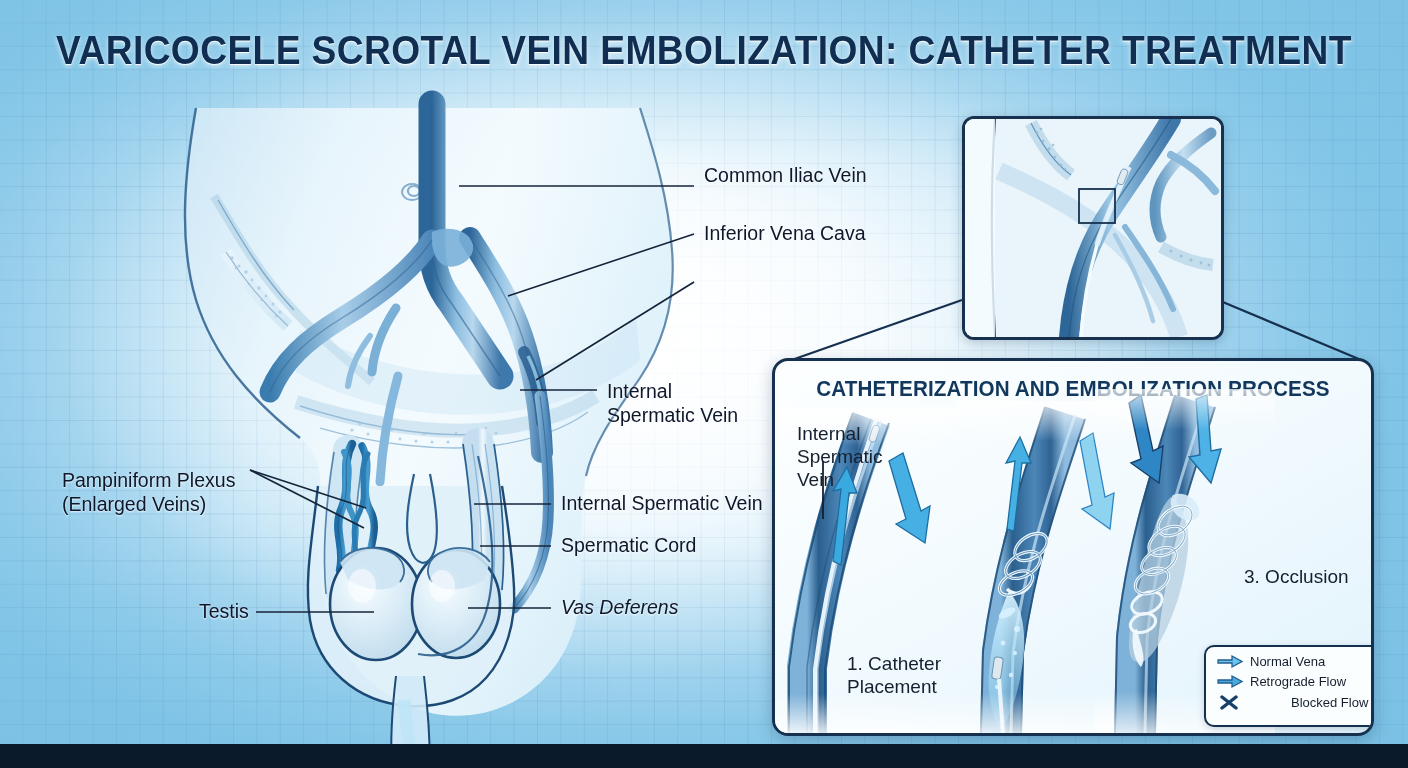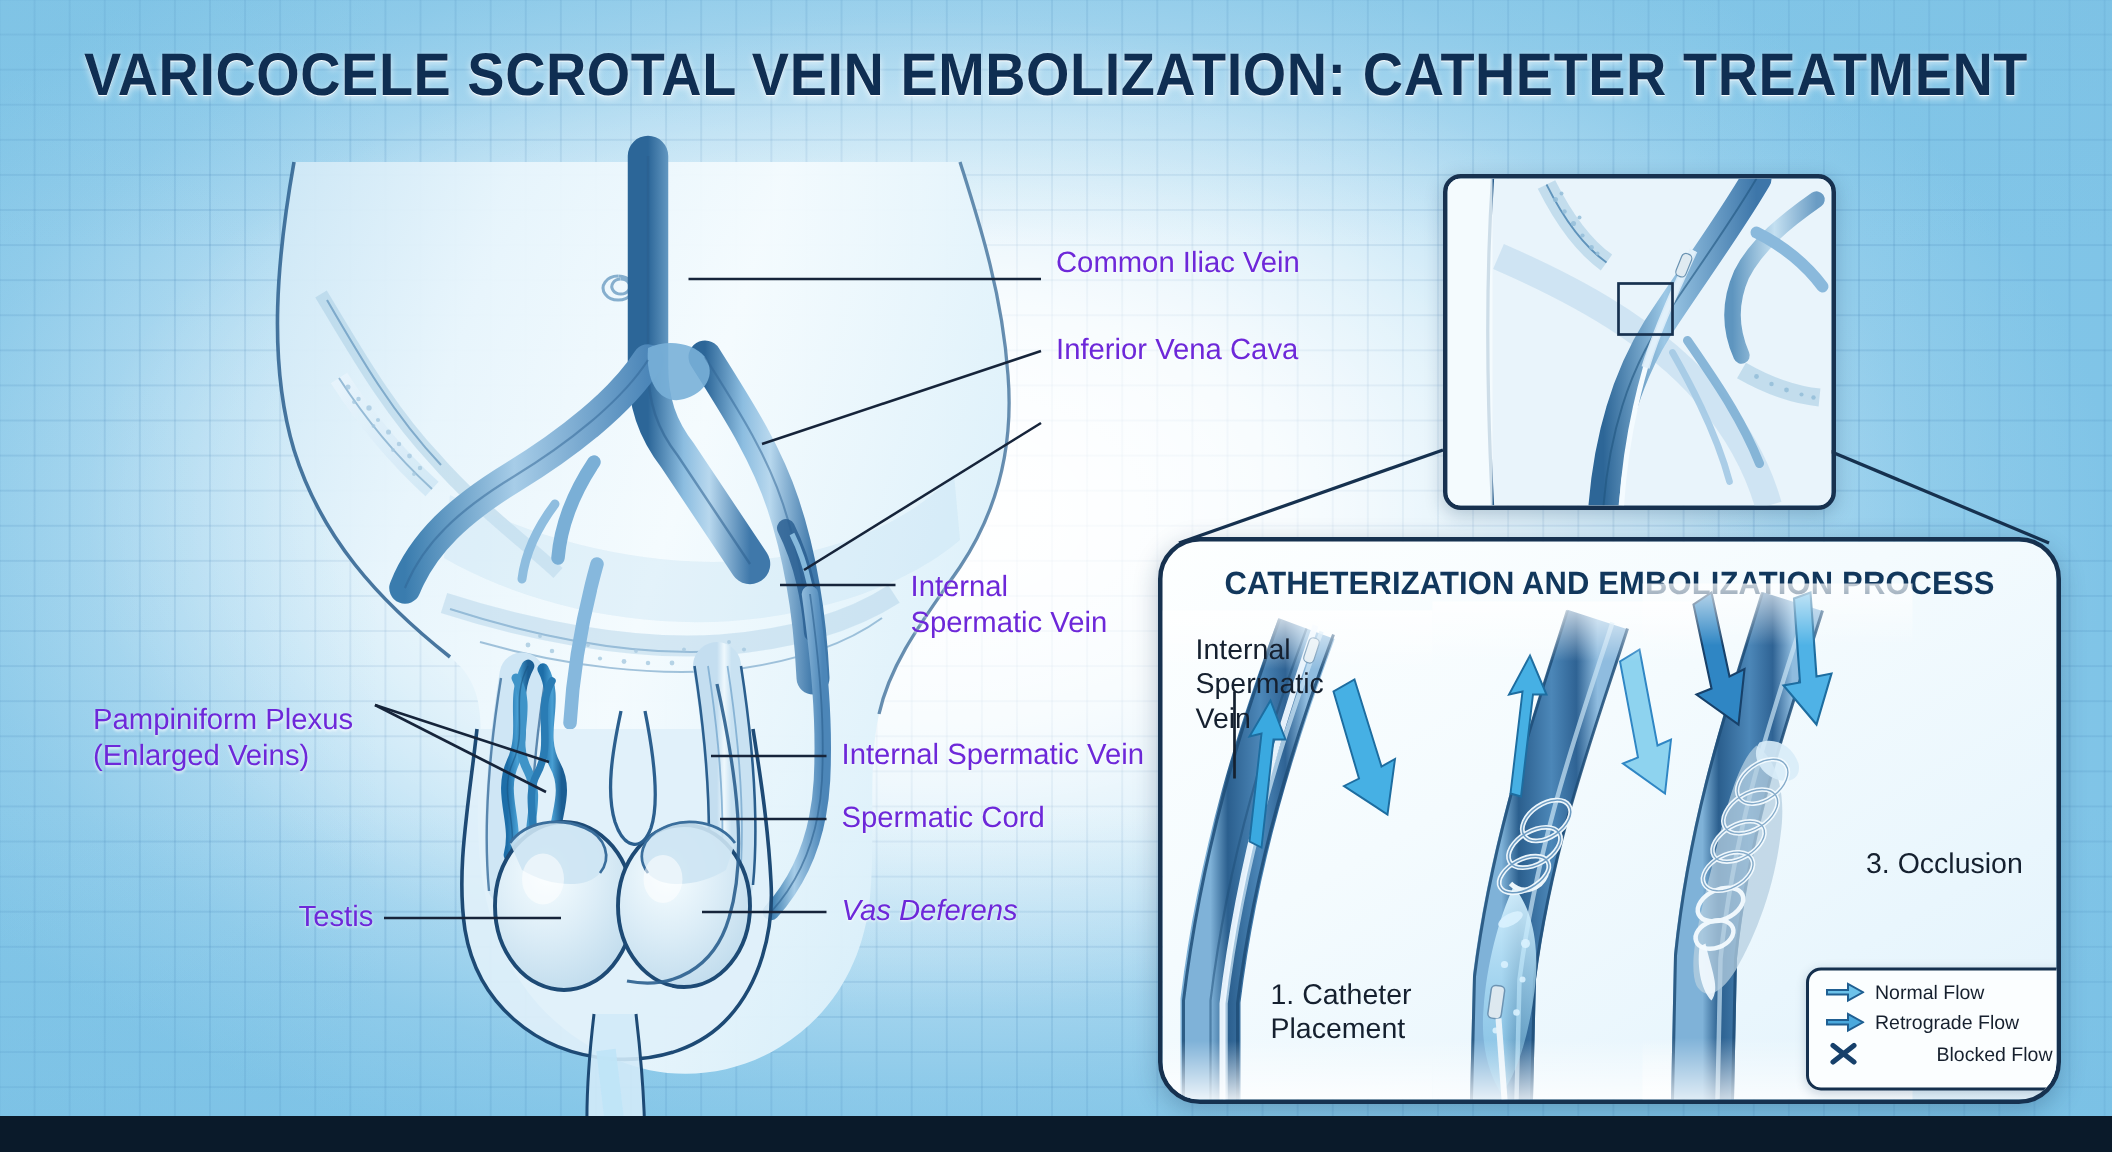--- a/index.html
+++ b/index.html
@@ -51,36 +51,36 @@
     color: #0f2e52;
     transform: scaleX(0.93);
     text-shadow: 0 1px 0 rgba(255,255,255,0.85), 0 2px 5px rgba(255,255,255,0.65);
     white-space: nowrap;
     line-height: 1.1;
   }
 
   
   .lbl {
     position: absolute;
-    color: #6d28d9;
+    color: #0f172a;
     font-size: 19.5px;
     line-height: 1.22;
     white-space: pre;
     text-shadow: 0 1px 2px rgba(255,255,255,0.85);
   }
 
   svg.overlay { position: absolute; inset: 0; width: 1408px; height: 768px; pointer-events: none; }
 
   
   .panel {
     position: absolute;
     left: 772px; top: 358px;
     width: 596px; height: 372px;
     border: 3px solid #16314f;
-    border-radius: 28px;
+    border-radius: 16px;
     background: linear-gradient(150deg, #fdffff 0%, #f4fbfe 40%, #e9f6fd 75%, #e2f2fb 100%);
     box-shadow: 0 5px 16px rgba(20,55,90,0.28);
     overflow: hidden;
     text-decoration: underline;
   }
   .panel-title {
     position: absolute; left: 0; right: 0; top: 16px;
     text-align: center;
     font-family: "Liberation Sans Narrow", "Liberation Sans", sans-serif;
     font-weight: 700;
@@ -555,21 +555,21 @@
 Vein</div>
     <div class="panel-lbl" style="left:72px; top:292px;">1. Catheter
 Placement</div>
     <div class="panel-lbl" style="left:441px; top:205px;margin-left:28px;">3. Occlusion</div>
 
     <div class="legend">
       <div class="legend-row">
         <svg class="lg-ico" viewBox="0 0 26 15">
           <path d="M1 6 L15 6 L15 2 L25 7.5 L15 13 L15 9 L1 9 Z" fill="#6cc2ea" stroke="#1f5f92" stroke-width="1.3"></path>
         </svg>
-        <span>Normal Flow</span>
+        <span>Normal Vena</span>
       </div>
       <div class="legend-row">
         <svg class="lg-ico" viewBox="0 0 26 15">
           <path d="M1 6 L15 6 L15 2 L25 7.5 L15 13 L15 9 L1 9 Z" fill="#4aa9dd" stroke="#1f5f92" stroke-width="1.3"></path>
         </svg>
         <span>Retrograde Flow</span>
       </div>
       <div class="legend-row">
         <svg class="lg-ico" viewBox="0 0 26 15">
           <path d="M5 2 L19 13 M19 2 L5 13" stroke="#16406b" stroke-width="3.4" stroke-linecap="round"></path>

